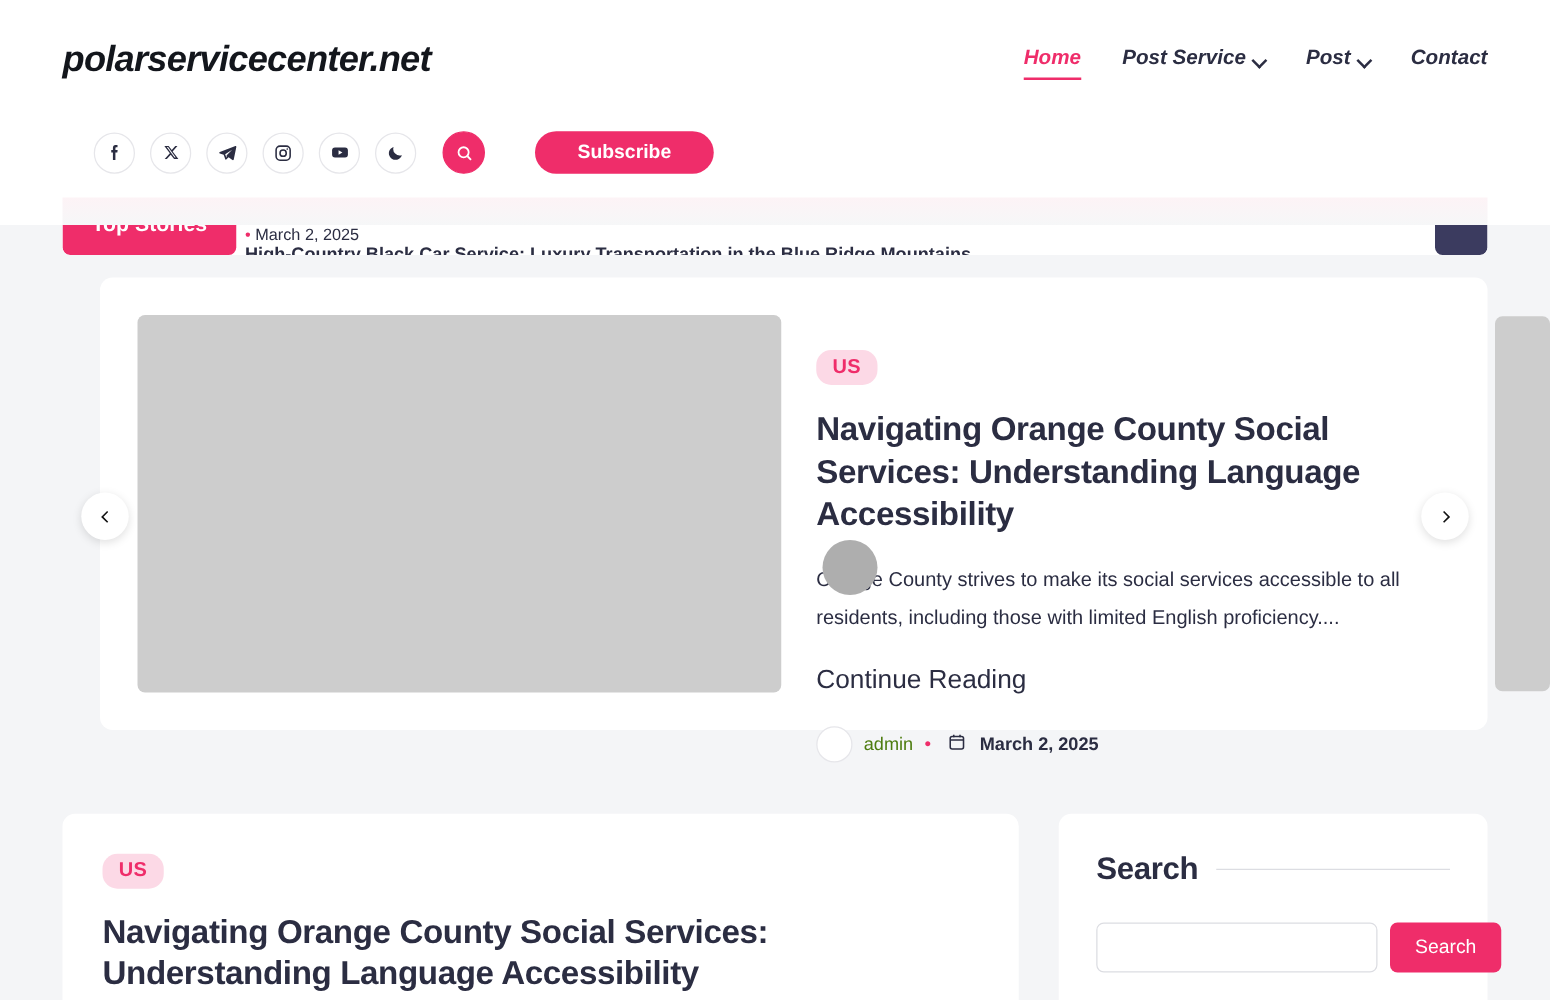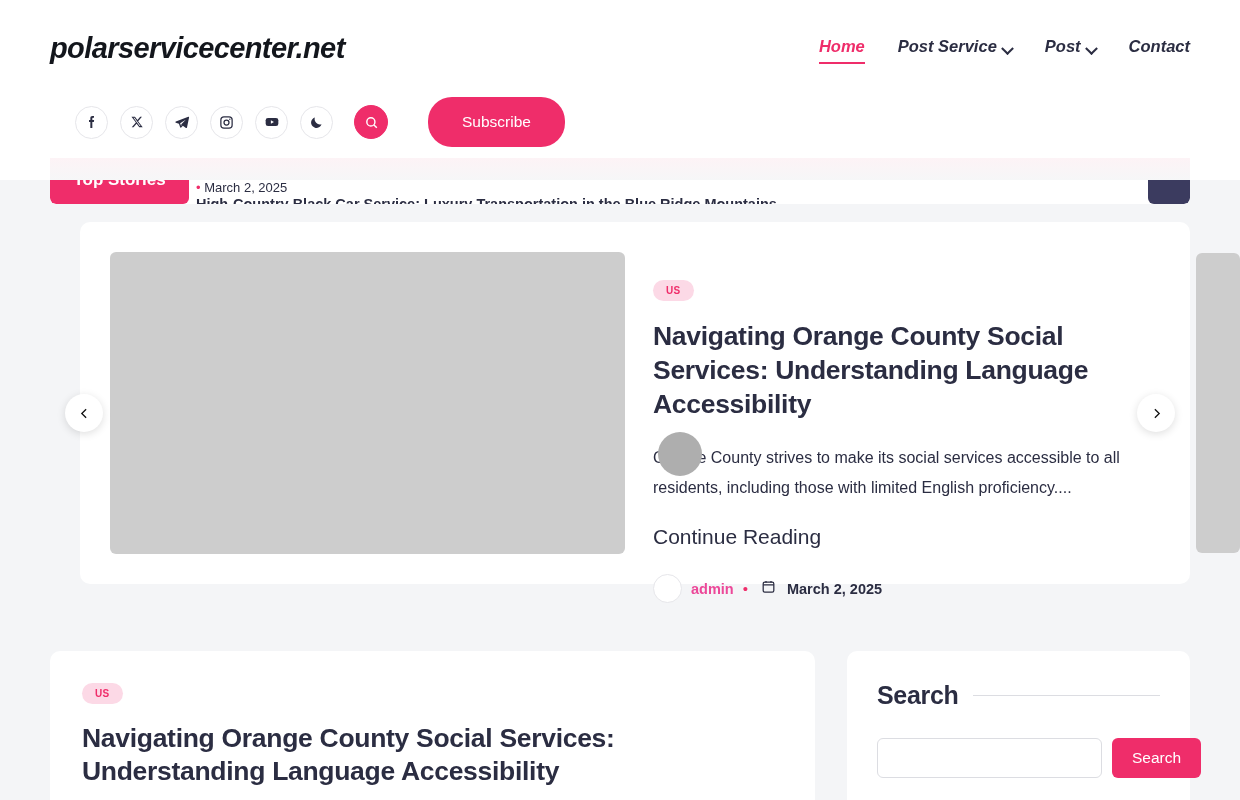--- a/index.html
+++ b/index.html
@@ -50,22 +50,22 @@
     width: 33px; height: 33px; border-radius: 50%;
     border: 1px solid #e6e6ea; background: #fff;
     display: flex; align-items: center; justify-content: center;
     cursor: pointer; flex: none;
   }
   .circ-btn svg { display: block; }
   .circ-btn.search-btn { background: #ef2d6a; border-color: #ef2d6a; width: 34px; height: 34px; margin-left: 9px;}
   .subscribe-btn {
     margin-left: 28px;
     background: #ef2d6a; color: #fff; border: none;
-    border-radius: 24px; height: 50px; padding: 0 34px;
-    font-size: 15.5px; font-weight: normal; cursor: pointer;
+    border-radius: 24px; height: 34px; padding: 0 34px;
+    font-size: 15.5px; font-weight: bold; cursor: pointer;
     font-family: "Liberation Sans", sans-serif;
   }
   .grad-band {
     height: 22px;
     background: linear-gradient(180deg, #fdf3f6 0%, #f6f7f8 100%);
   }
 
   
   .ticker-wrap {
     position: absolute; top: 156px; left: 50px; width: 1140px; height: 48px;
@@ -90,21 +90,21 @@
     position: absolute; top: 222px; left: 80px; width: 1110px; height: 362px;
     background: #fff; border-radius: 10px;
   }
   .hero-inner { display: flex; padding: 30px; gap: 28px; height: 100%; }
   .hero-img {
     width: 515px; height: 302px; background: #cdcdcd; border-radius: 6px; flex: none;
   }
   .hero-body { flex: 1; padding-top: 28px; position: relative; }
   .badge {
     display: inline-block; background: #fcd9e6; color: #ef2d6a;
-    font-size: 10px; font-weight: bold; border-radius: 12px;
+    font-size: 16px; font-weight: bold; border-radius: 12px;
     padding: 5px 13px; letter-spacing: .3px;
   }
   .hero-title {
     margin-top: 18px; font-size: 26.5px; font-weight: bold;
     color: #2b2d42; line-height: 34px; letter-spacing: -0.3px;
   }
   .hero-excerpt {
     margin-top: 22px; font-size: 16px; color: #2b2d42;
     line-height: 30px; max-width: 530px;
   }
@@ -115,21 +115,21 @@
   .continue-link {
     margin-top: 22px; font-size: 21px; color: #2b2d42; cursor: pointer;
   }
   .meta-row {
     margin-top: 25px; display: flex; align-items: center; gap: 9px;
   }
   .avatar {
     width: 29px; height: 29px; border-radius: 50%;
     border: 1px solid #e6e6ea; background: #fff; flex: none;
   }
-  .meta-author { font-size: 14.5px; font-weight: bold; color: #ec4899; }
+  .meta-author { font-size: 14.5px; font-weight: normal; color: #4d7c0f; }
   .meta-sep { color: #ef2d6a; font-size: 15px; }
   .meta-date { font-size: 14.5px; font-weight: bold; color: #2b2d42; }
   .cal-icon { margin-left: 4px; margin-right: 2px; }
 
   .arrow-btn {
     position: absolute; width: 38px; height: 38px; border-radius: 50%;
     background: #fff; box-shadow: 0 2px 8px rgba(0,0,0,.13);
     display: flex; align-items: center; justify-content: center; cursor: pointer;
     top: 394px;
   }

